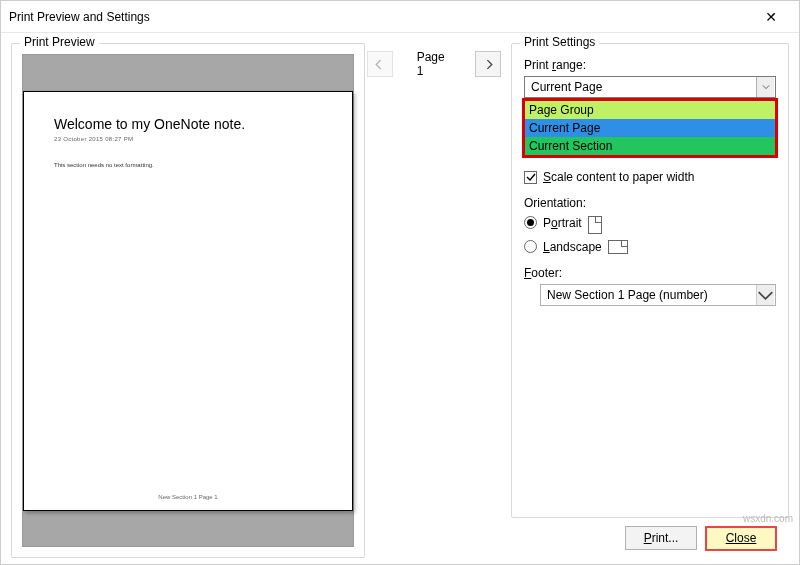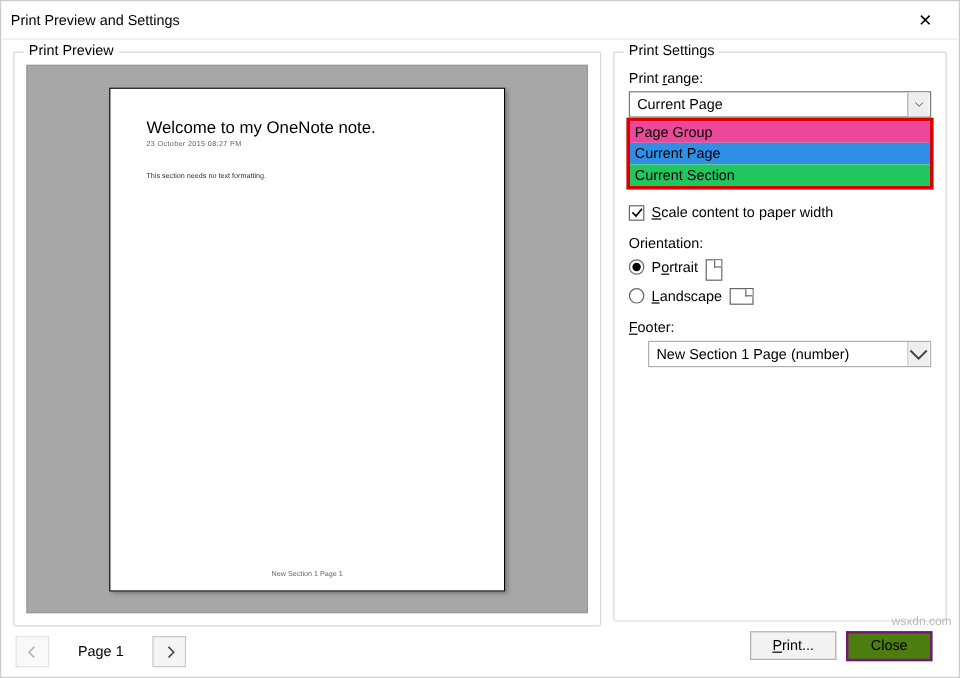--- a/index.html
+++ b/index.html
@@ -4,21 +4,21 @@
 <style>
 * { box-sizing: border-box; font-family: "Segoe UI", Tahoma, sans-serif; }
 body { margin: 0; background: #fff; font-size: 12px; color: #000; }
 .window { width: 800px; height: 565px; border: 1px solid #ccc; display: flex; flex-direction: column; position: relative; }
 .titlebar { height: 32px; display: flex; align-items: center; padding: 0 8px; border-bottom: 1px solid #e8e8e8; }
 .titlebar .title { flex: 1; font-size: 12px; }
 .close-x { width: 40px; height: 30px; display: flex; align-items: center; justify-content: center; cursor: pointer; font-size: 14px; font-family: Arial; }
 .body { flex: 1; display: flex; padding: 10px 10px 6px 10px; gap: 10px; }
 .fieldset { border: 1px solid #d8d8d8; border-radius: 2px; position: relative; }
 .fieldset .legend { position: absolute; top: -9px; left: 8px; background: #fff; padding: 0 4px; font-size: 12px; }
-.preview-col { width: 490px; display: flex; flex-direction: column; }
+.preview-col { width: 490px; display: flex; flex-direction: row; }
 .preview-box { flex: 1; padding: 10px; display: flex; flex-direction: column; }
 .gray-area { flex: 1; background: #a7a7a7; display: flex; align-items: center; justify-content: center; border: 1px solid #999; }
 .page { width: 330px; height: 420px; background: #fff; border: 1px solid #000; box-shadow: 2px 2px 4px rgba(0,0,0,0.3); padding: 24px 30px 14px 30px; display: flex; flex-direction: column; position: relative; }
 .page .ptitle { font-family: "Segoe UI Light", "Segoe UI", sans-serif; font-size: 14px; color: #000000; font-weight: 300; }
 .page .pmeta { font-size: 6px; color: #666; margin-top: 4px; letter-spacing: 0.3px; }
 .page .pbody { font-size: 6px; color: #333; margin-top: 20px; }
 .page .pfooter { position: absolute; bottom: 10px; left: 0; width: 100%; text-align: center; font-size: 6px; color: #666; }
 .pager { height: 30px; display: flex; align-items: center; gap: 20px; padding-left: 2px; margin-top: 6px; }
 .arrow-btn { width: 28px; height: 26px; border: 1px solid #c8c8c8; background: #f5f5f5; display: flex; align-items: center; justify-content: center; cursor: pointer; }
 .arrow-btn.disabled { opacity: 0.5; cursor: default; }
@@ -44,23 +44,23 @@
 .orient-icon { width: 16px; height: 18px; border: 1px solid #666; background: #fff; position: relative; }
 .orient-icon.portrait { width: 14px; height: 18px; }
 .orient-icon.portrait::before { content:""; position:absolute; top:0; right:0; width:5px; height:5px; background:#fff; border-left:1px solid #666; border-bottom:1px solid #666; }
 .orient-icon.landscape { width: 20px; height: 14px; }
 .orient-icon.landscape::before { content:""; position:absolute; top:0; right:0; width:5px; height:5px; background:#fff; border-left:1px solid #666; border-bottom:1px solid #666; }
 .footer-select { display: flex; align-items: center; height: 22px; border: 1px solid #b0b0b0; background: #fff; padding: 0 6px; font-size: 12px; cursor: pointer; margin: 4px 0 6px 16px; }
 .footer-select .val { flex:1; }
 .footer-select .caret { width: 18px; height: 20px; margin-right:-5px; border-left:1px solid #ccc; display:flex; align-items:center; justify-content:center; background:#eee;}
 .buttons { height: 40px; display: flex; justify-content: flex-end; align-items: center; gap: 8px; padding: 0 12px; }
 .btn { min-width: 72px; height: 24px; border: 1px solid #b0b0b0; background: #f3f3f3; display: flex; align-items: center; justify-content: center; font-size: 12px; cursor: pointer; }
-.btn.primary { border: 2px solid #701a75; background: #4d7c0f; height: 25px; }
+.btn.primary { border: 2px solid #ef4444; background: #fef9c3; height: 25px; text-decoration: underline; }
 .watermark { position: absolute; right: 6px; bottom: 40px; font-size: 10px; color: #bbb; }
-.dropdown .opt0 { background:#ec4899; }
+.dropdown .opt0 { background:#bef264; }
 .dropdown .opt1 { background:#2f8fe6; color:#000; }
 .dropdown .opt2 { background:#22c55e; }
 </style>
 </head>
 <body>
 
 <div class="window">
   <div class="titlebar">
     <span class="title">Print Preview and Settings</span>
     <div class="close-x">✕</div>

